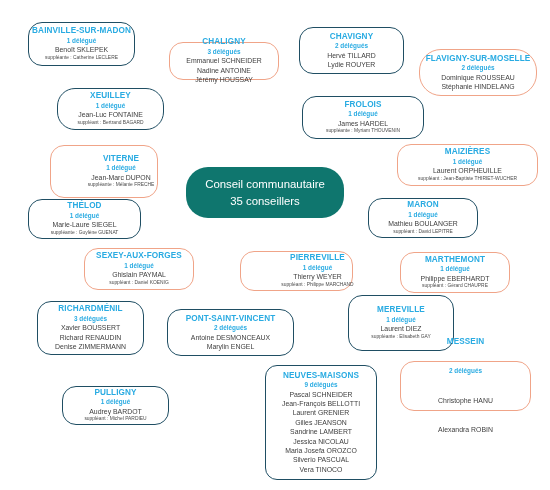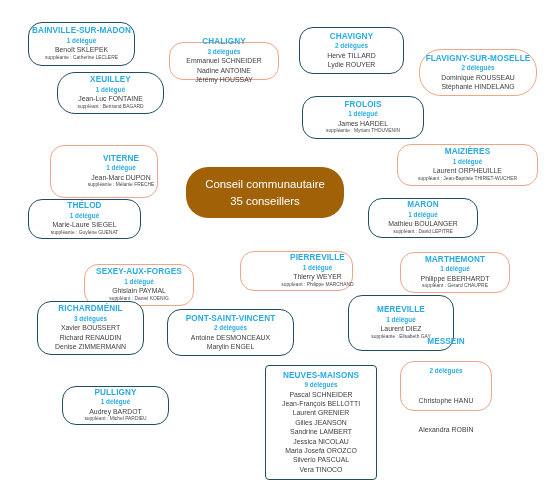--- a/index.html
+++ b/index.html
@@ -27,21 +27,21 @@
     flex-direction: column;
     align-items: center;
     justify-content: center;
     text-align: center;
     padding: 4px 6px;
   }
   .node.peach {
     border-color: #f0a488;
   }
   .node.square {
-    border-radius: 4px;
+    border-radius: 12px;
   }
 
   .node-title {
     color: #29abe2;
     font-size: 8.2px;
     font-weight: bold;
     letter-spacing: .1px;
     line-height: 1.25;
     white-space: nowrap;
   }
@@ -82,21 +82,21 @@
     font-size: 11.4px;
     line-height: 1.45;
     white-space: nowrap;
   }
 </style>
 </head>
 <body>
 
 <div id="canvas">
 
-  <div id="center-node" style="left: 186px; top: 167px; width: 158px; height: 51px; background: #a16207;">
+  <div id="center-node" style="left: 186px; top: 167px; width: 158px; height: 51px; background: #0f766e;">
     <div class="c-line">Conseil communautaire</div>
     <div class="c-line">35 conseillers</div>
   </div>
 
   <div id="nodes-layer">
       <div class="node" style="left: 28px; top: 22px; width: 107px; height: 44px;">
         <div class="node-title">BAINVILLE-SUR-MADON</div>
         <div class="node-count">1 délégué</div>
         <div class="node-member">Benoît SKLEPEK</div>
         <div class="node-sub">suppléante : Catherine LECLERE</div>
@@ -113,21 +113,21 @@
         <div class="node-count">2 délégués</div>
         <div class="node-member">Hervé TILLARD</div>
         <div class="node-member">Lydie ROUYER</div>
       </div>
       <div class="node peach" style="left: 419px; top: 49px; width: 118px; height: 47px; border-radius: 22px;">
         <div class="node-title">FLAVIGNY-SUR-MOSELLE</div>
         <div class="node-count">2 délégués</div>
         <div class="node-member">Dominique ROUSSEAU</div>
         <div class="node-member">Stéphanie HINDELANG</div>
       </div>
-      <div class="node" style="left: 57px; top: 72px; width: 107px; height: 42px; border-radius: 18px;">
+      <div class="node" style="left: 57px; top: 88px; width: 107px; height: 42px; border-radius: 18px;">
         <div class="node-title">XEUILLEY</div>
         <div class="node-count">1 délégué</div>
         <div class="node-member">Jean-Luc FONTAINE</div>
         <div class="node-sub">suppléant : Bertrand BAGARD</div>
       </div>
       <div class="node" style="left: 302px; top: 96px; width: 122px; height: 43px;">
         <div class="node-title">FROLOIS</div>
         <div class="node-count">1 délégué</div>
         <div class="node-member">James HARDEL</div>
         <div class="node-sub">suppléante : Myriam THOUVENIN</div>
@@ -149,21 +149,21 @@
         <div class="node-count">1 délégué</div>
         <div class="node-member">Marie-Laure SIEGEL</div>
         <div class="node-sub">suppléante : Guylène GUENAT</div>
       </div>
       <div class="node" style="left: 368px; top: 198px; width: 110px; height: 40px;">
         <div class="node-title">MARON</div>
         <div class="node-count">1 délégué</div>
         <div class="node-member">Mathieu BOULANGER</div>
         <div class="node-sub">suppléant : David LEPITRE</div>
       </div>
-      <div class="node peach" style="left: 84px; top: 248px; width: 110px; height: 42px; margin-top: 16px;">
+      <div class="node peach" style="left: 84px; top: 248px; width: 110px; height: 42px;">
         <div class="node-title">SEXEY-AUX-FORGES</div>
         <div class="node-count">1 délégué</div>
         <div class="node-member">Ghislain PAYMAL</div>
         <div class="node-sub">suppléant : Daniel KOENIG</div>
       </div>
       <div class="node peach" style="left: 240px; top: 251px; width: 113px; height: 40px; padding-left: 48px;">
         <div class="node-title">PIERREVILLE</div>
         <div class="node-count">1 délégué</div>
         <div class="node-member">Thierry WEYER</div>
         <div class="node-sub">suppléant : Philippe MARCHAND</div>
@@ -205,21 +205,21 @@
         <div class="node-member">Pascal SCHNEIDER</div>
         <div class="node-member">Jean-François BELLOTTI</div>
         <div class="node-member">Laurent GRENIER</div>
         <div class="node-member">Gilles JEANSON</div>
         <div class="node-member">Sandrine LAMBERT</div>
         <div class="node-member">Jessica NICOLAU</div>
         <div class="node-member">Maria Josefa OROZCO</div>
         <div class="node-member">Silverio PASCUAL</div>
         <div class="node-member">Vera TINOCO</div>
       </div>
-      <div class="node peach" style="left: 400px; top: 361px; width: 92px; height: 50px; gap: 20px;">
+      <div class="node peach" style="left: 400px; top: 361px; width: 131px; height: 50px; gap: 20px;">
         <div class="node-title">MESSEIN</div>
         <div class="node-count">2 délégués</div>
         <div class="node-member">Christophe HANU</div>
         <div class="node-member">Alexandra ROBIN</div>
       </div>
     </div>
 
 </div>
 
 </body></html>

